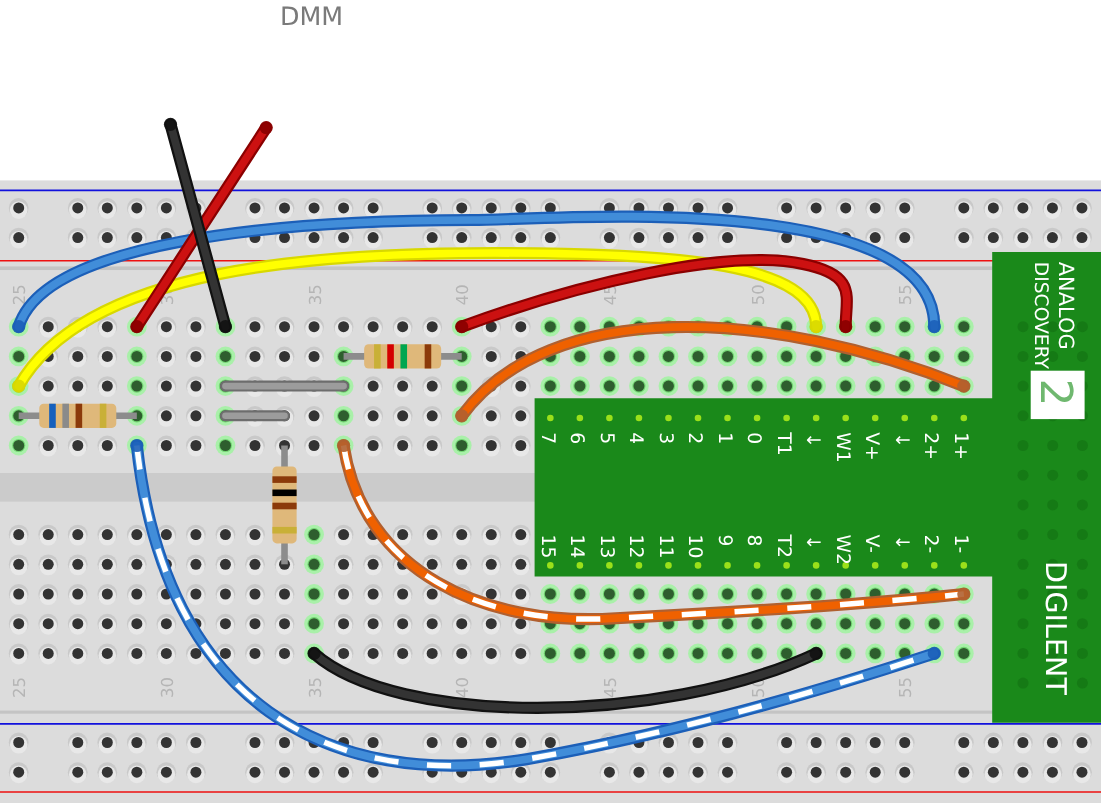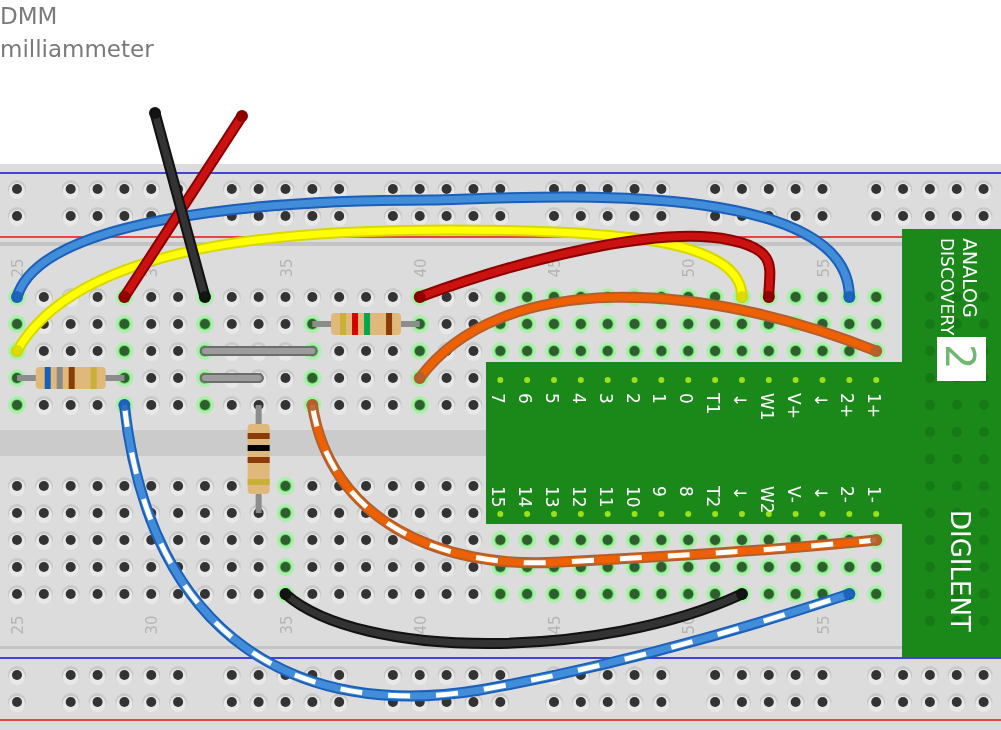--- a/index.html
+++ b/index.html
@@ -1,25 +1,24 @@
 <!DOCTYPE html>
 <html><head>
 <meta charset="utf-8">
 <style>
   html,body{margin:0;padding:0;background:#ffffff;}
   body{width:1001px;height:730px;overflow:hidden;position:relative;font-family:"DejaVu Sans",sans-serif;}
-  #title{position:absolute;left:0;top:0;width:312px;text-align:left;color:#7a7a7a;font-size:23px;line-height:33px;}
+  #title{position:absolute;left:0;top:0;width:312px;text-align:right;color:#7a7a7a;font-size:23px;line-height:33px;}
   #stage{position:absolute;left:0;top:0;}
 </style>
 </head>
 <body>
 
 <div id="title">
   <div>DMM</div>
-  <div>milliammeter</div>
 </div>
 
 <svg id="stage" width="1001" height="730" xmlns="http://www.w3.org/2000/svg">
   <g id="board">
       <rect x="0" y="164" width="1001" height="78" fill="#dcdcdc"></rect>
       <line x1="0" y1="173" x2="1001" y2="173" stroke="#1111dd" stroke-width="1.5"></line>
       <line x1="0" y1="237" x2="1001" y2="237" stroke="#ee1111" stroke-width="1.5"></line>
       <rect x="0" y="242" width="1001" height="4" fill="#c4c4c4"></rect>
       <rect x="0" y="246" width="1001" height="402" fill="#dcdcdc"></rect>
       <rect x="0" y="430" width="1001" height="26" fill="#cbcbcb"></rect>

